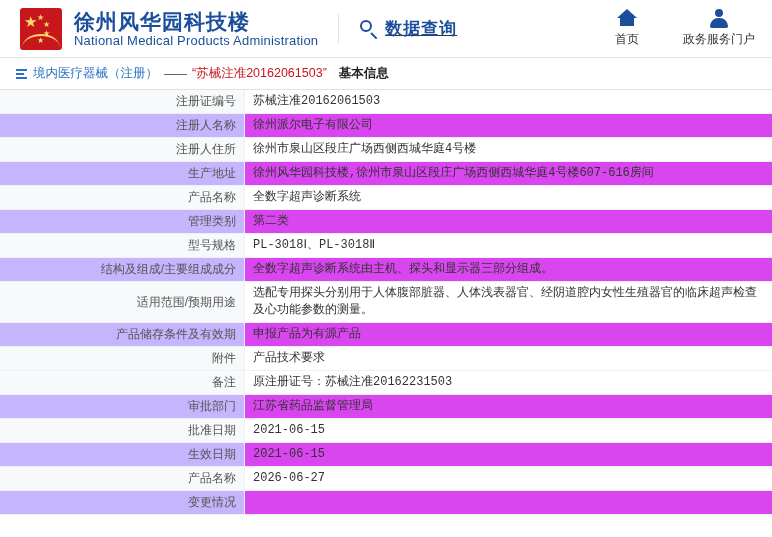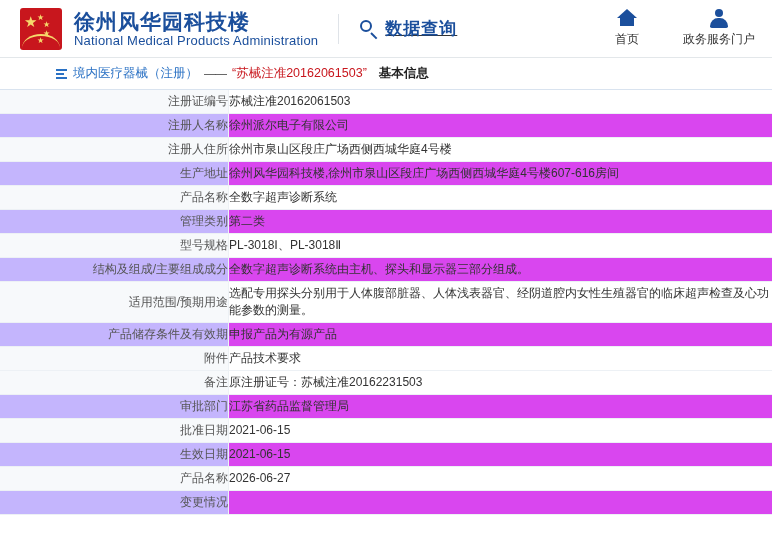--- a/index.html
+++ b/index.html
@@ -171,21 +171,21 @@
     color: #333333;
     margin-top: 4px;
     white-space: nowrap;
   }
   
   .title-bar {
     height: 32px;
     border-bottom: 1px solid #d9e3ef;
     display: flex;
     align-items: center;
-    padding-left: 56px;
+    padding-left: 16px;
     box-sizing: border-box;
     background: #ffffff;
   }
   .title-icon {
     width: 11px;
     height: 11px;
     margin-right: 6px;
     position: relative;
     flex: 0 0 auto;
   }
@@ -227,35 +227,36 @@
     border-collapse: collapse;
     table-layout: fixed;
   }
   table.detail tr {
     height: 21px;
   }
   table.detail td {
     border-bottom: 1px solid #edf1f5;
     font-size: 12px;
     vertical-align: middle;
-    padding: 3px 0;
+    padding: 3px 8px;
   }
   td.label {
     width: 228px;
     background: #f7f9fb;
     text-align: right;
     padding-right: 10px;
     color: #555555;
     border-right: 1px solid #edf1f5;
   }
   td.value {
     padding-left: 9px;
     color: #333333;
     background: #ffffff;
     line-height: 17px;
+    font-family: Liberation Mono, monospace;
   }
   tr.alt td.value { background: #d946ef; }
   tr.alt td.label { background: #c4b5fd; }
 </style>
 </head>
 <body>
 
 <div class="header">
   <div class="emblem">
     <span class="star s1">★</span>

